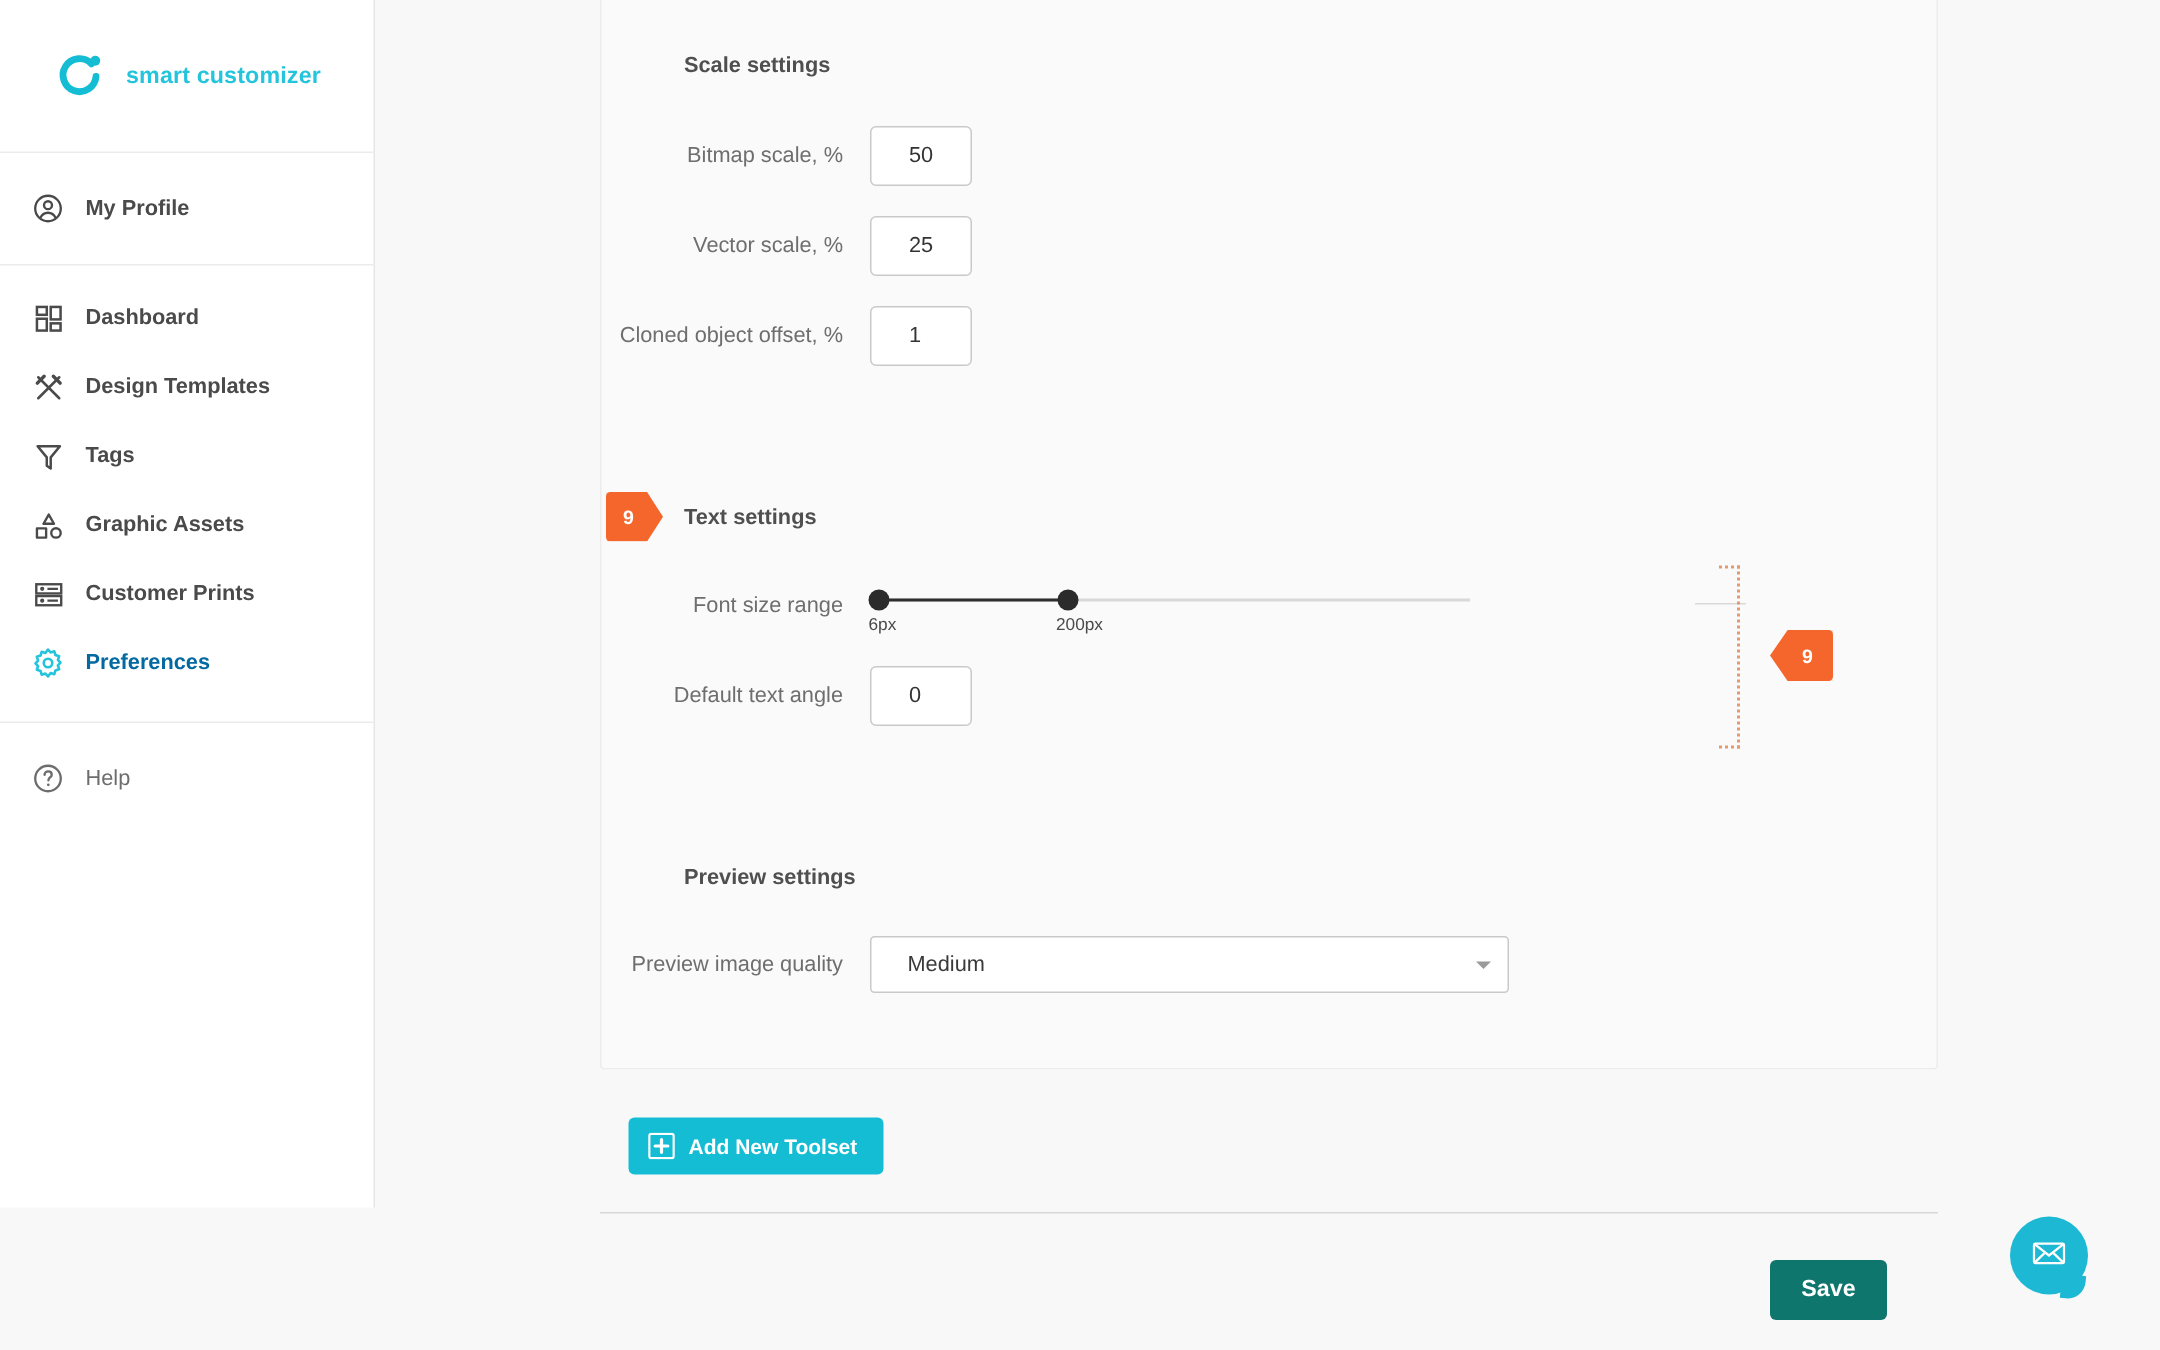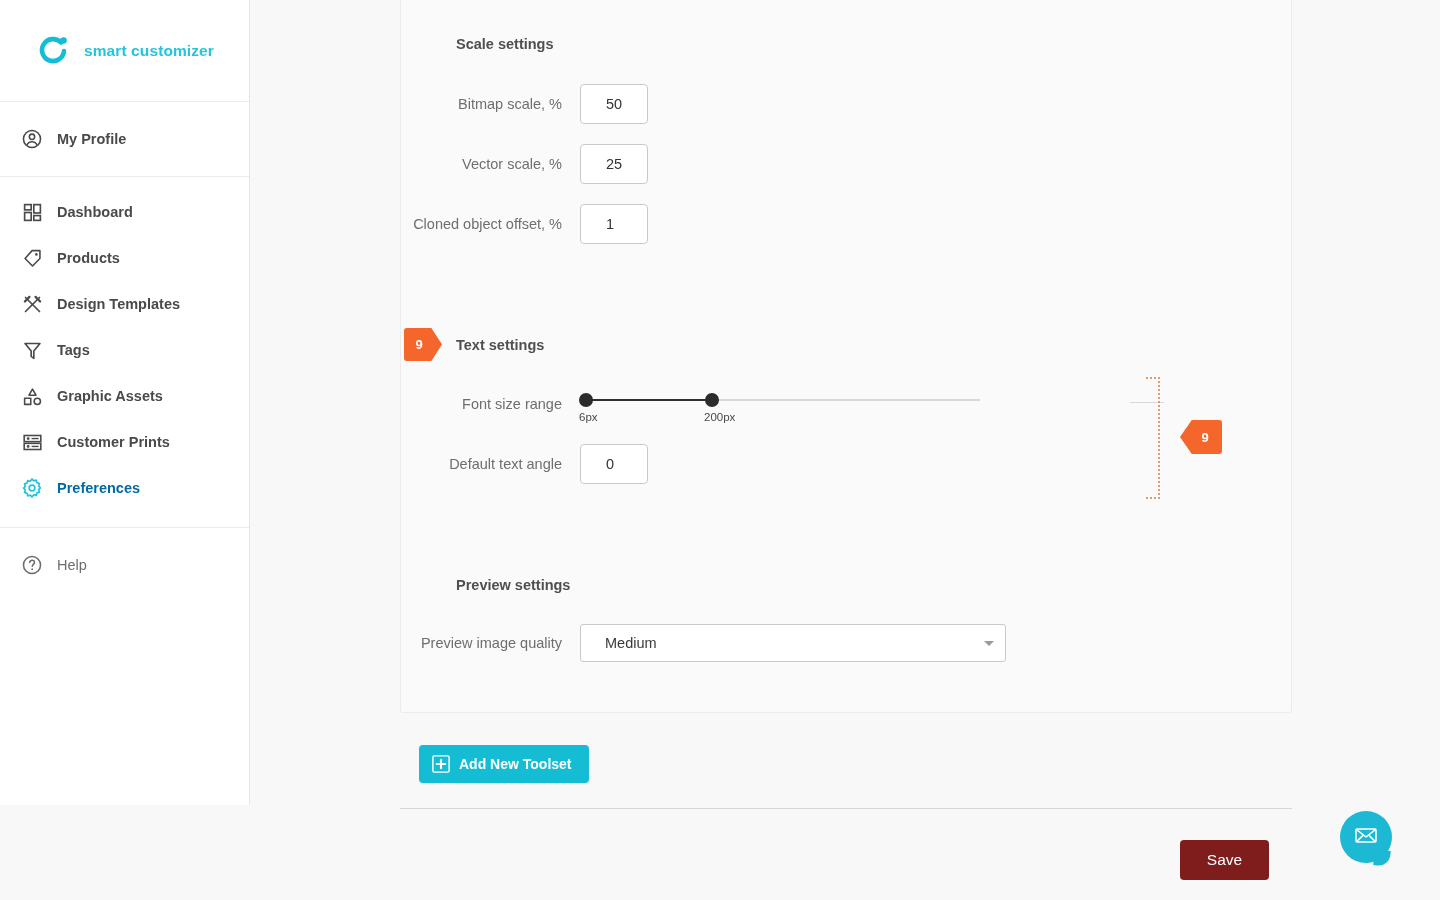--- a/index.html
+++ b/index.html
@@ -193,26 +193,26 @@
     padding: 0 17px 0 13px;
     cursor: pointer;
   }
   .btn-add .plus-ico { margin-right: 9px; display: flex; }
   .hr {
     position: absolute;
     height: 1px; background: #d7d7d7;
   }
   .btn-save {
     position: absolute;
-    width: 89px; height: 40px;
-    background: #7f1d1d;
+    width: 78px; height: 40px;
+    background: #0f766e;
     color: #fff;
     border: none; border-radius: 4px;
     font-family: "Liberation Sans", sans-serif;
-    font-size: 15.5px; font-weight: normal;
+    font-size: 15.5px; font-weight: bold;
     cursor: pointer;
   }
 
   
   .chat-bubble {
     position: absolute;
     left: 1340px; top: 811px;
     width: 52px; height: 52px;
     border-radius: 50%;
     background: #1cb8d4;
@@ -265,29 +265,20 @@
         <svg width="21" height="21" viewBox="0 0 24 24" fill="none" stroke="#4a4a4a" stroke-width="1.9">
           <rect x="3" y="3" width="7.5" height="6"></rect>
             <rect x="13.5" y="3" width="7.5" height="9.5"></rect>
           <rect x="3" y="12" width="7.5" height="9"></rect>
             <rect x="13.5" y="15.5" width="7.5" height="5.5"></rect>
         </svg>
       </span>
       <span>Dashboard</span>
     </div>
 
-    <div class="nav-item">
-      <span class="ico">
-        <svg width="21" height="21" viewBox="0 0 24 24" fill="none" stroke="#4a4a4a" stroke-width="1.8" stroke-linejoin="round">
-          <path d="M11.5 3H20.5V12L12 20.5 3.5 12 11.5 3z"></path>
-          <circle cx="16.4" cy="7.3" r="1.5" fill="#4a4a4a" stroke="none"></circle>
-        </svg>
-      </span>
-      <span>Products</span>
-    </div>
 
     <div class="nav-item">
       <span class="ico">
         <svg width="21" height="21" viewBox="0 0 24 24" fill="none" stroke="#4a4a4a" stroke-width="1.9" stroke-linecap="round">
           <path d="M4 4 L20 20"></path>
             <path d="M20 4 L4 20"></path>
           <path d="M8.5 3.3 L3.3 8.5" stroke-width="2.6"></path>
           <path d="M15.5 3.3 L20.7 8.5" stroke-width="2.6"></path>
         </svg>
       </span>

